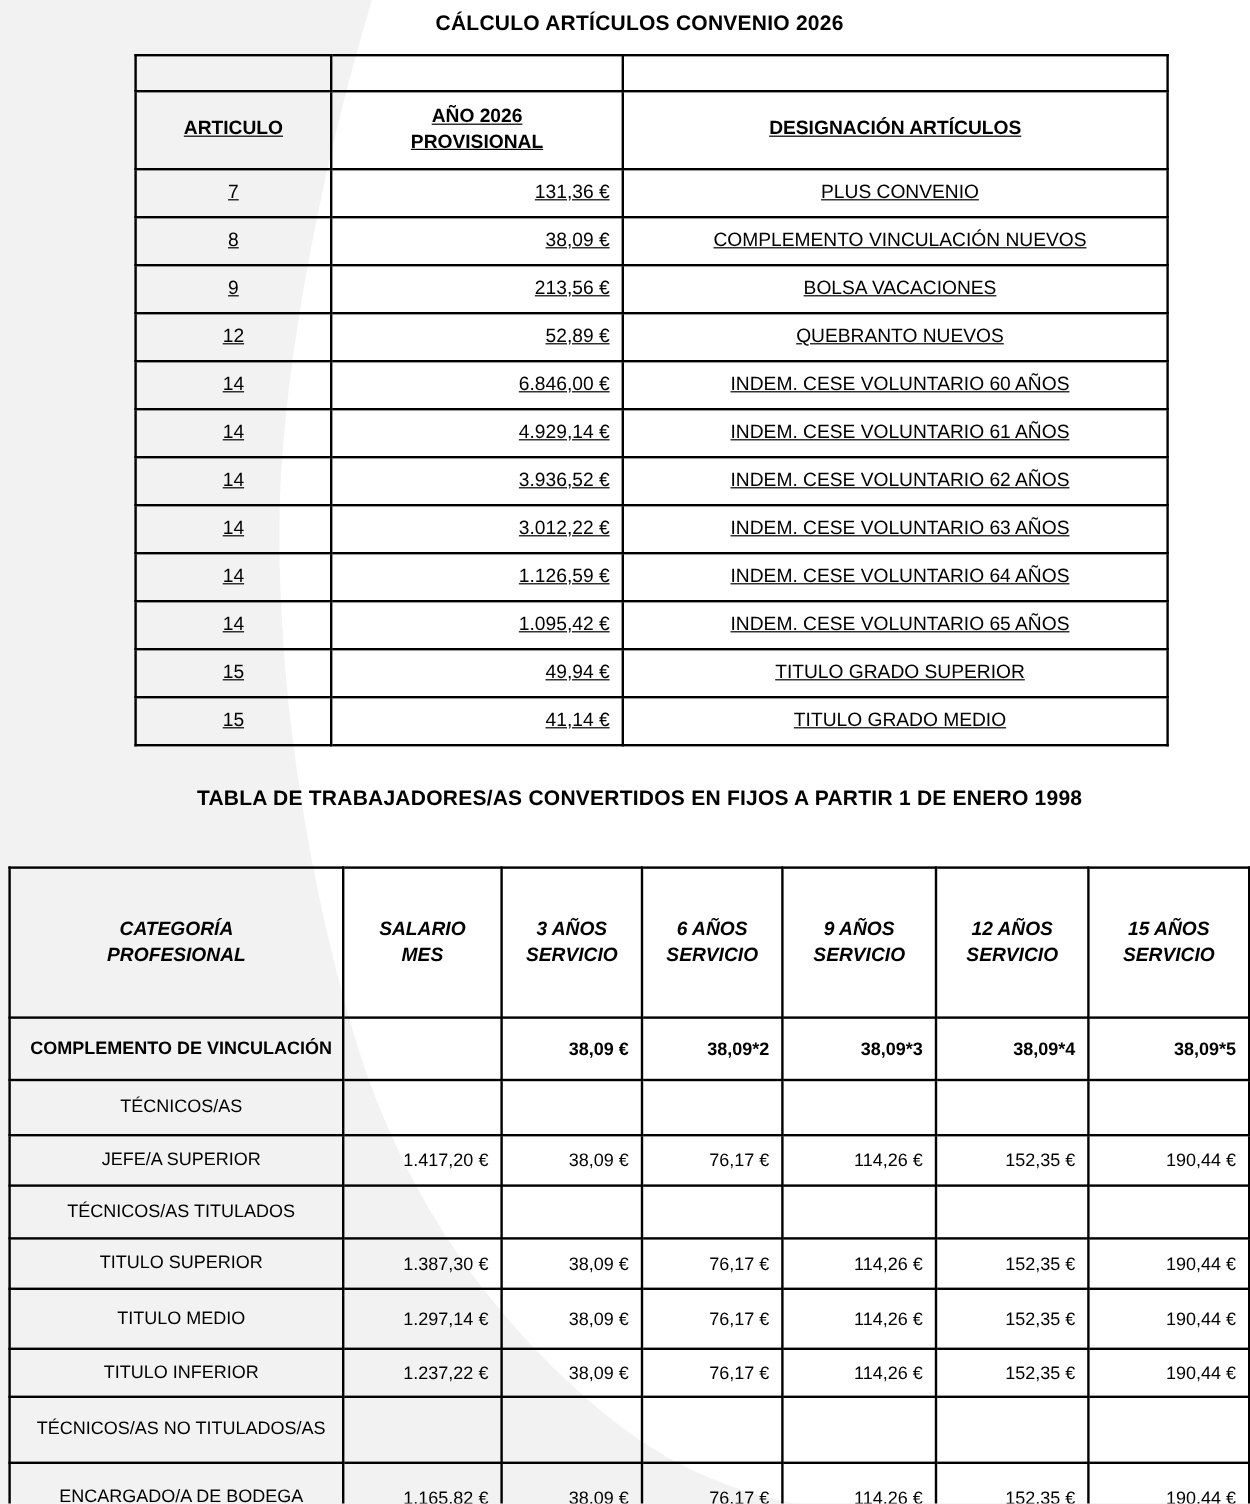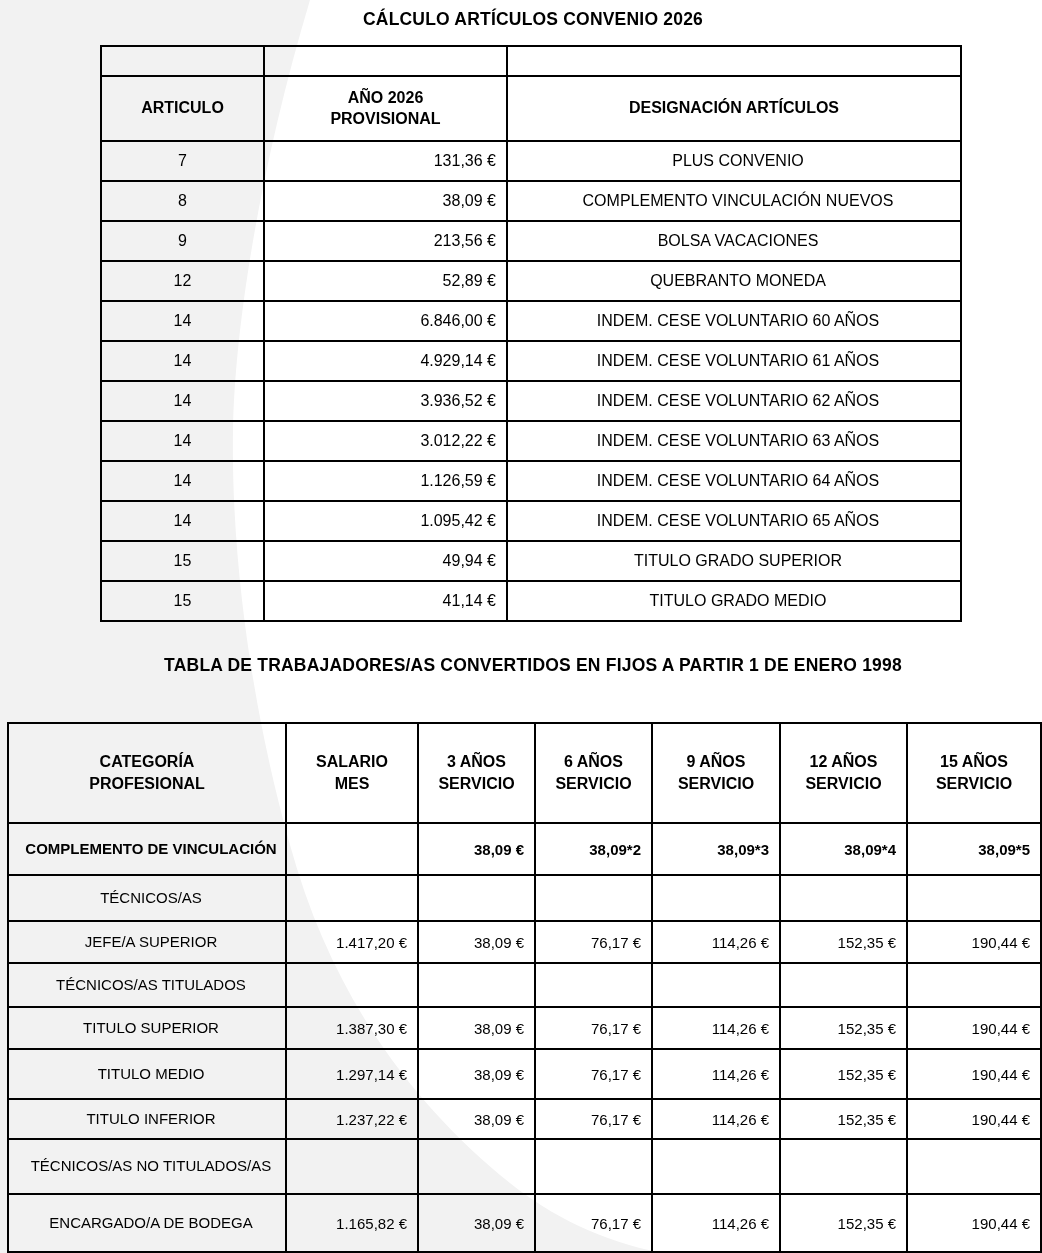--- a/index.html
+++ b/index.html
@@ -36,32 +36,32 @@
   }
   td, th {
     border: 2px solid #000;
     padding: 0;
     overflow: hidden;
     vertical-align: middle;
     background: transparent;
   }
 
   
-  #table1 { left: 100px; top: 45px; width: 860px; font-size: 16px; }
+  #table1 { left: 112px; top: 45px; width: 860px; font-size: 16px; text-decoration: underline; }
   #table1 .r-empty { height: 30px; }
   #table1 .r-head { height: 65px; }
   #table1 tbody tr { height: 40px; }
   #table1 th {
     font-weight: bold; font-size: 16px;
     text-align: center; white-space: pre-line; line-height: 1.3;
   }
 
   
   #table2 { left: 7px; top: 722px; width: 1033px; font-size: 15px; }
-  #table2 .r-head { height: 100px; }
+  #table2 .r-head { height: 125px; font-style: italic; }
   #table2 th {
     font-weight: bold; font-size: 16px;
     text-align: center; white-space: pre-line; line-height: 1.35;
   }
   #table2 .bold-row td { font-weight: bold; }
 
   .ac { text-align: center; }
   .ar { text-align: right; padding-right: 10px; }
   .al { text-align: center; padding-left: 8px; line-height: 1.25; }
 </style>
@@ -110,21 +110,21 @@
         <td class="al">COMPLEMENTO VINCULACIÓN NUEVOS</td>
       </tr>
       <tr>
         <td class="ac">9</td>
         <td class="ar">213,56 €</td>
         <td class="al">BOLSA VACACIONES</td>
       </tr>
       <tr>
         <td class="ac">12</td>
         <td class="ar">52,89 €</td>
-        <td class="al">QUEBRANTO MONEDA</td>
+        <td class="al">QUEBRANTO NUEVOS</td>
       </tr>
       <tr>
         <td class="ac">14</td>
         <td class="ar">6.846,00 €</td>
         <td class="al">INDEM. CESE VOLUNTARIO 60 AÑOS</td>
       </tr>
       <tr>
         <td class="ac">14</td>
         <td class="ar">4.929,14 €</td>
         <td class="al">INDEM. CESE VOLUNTARIO 61 AÑOS</td>

